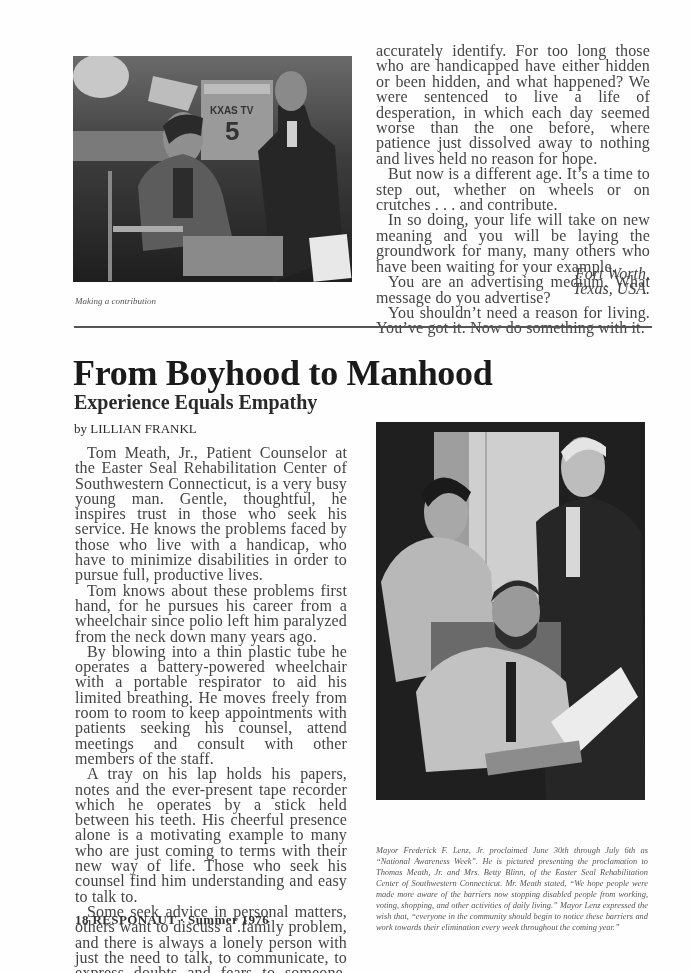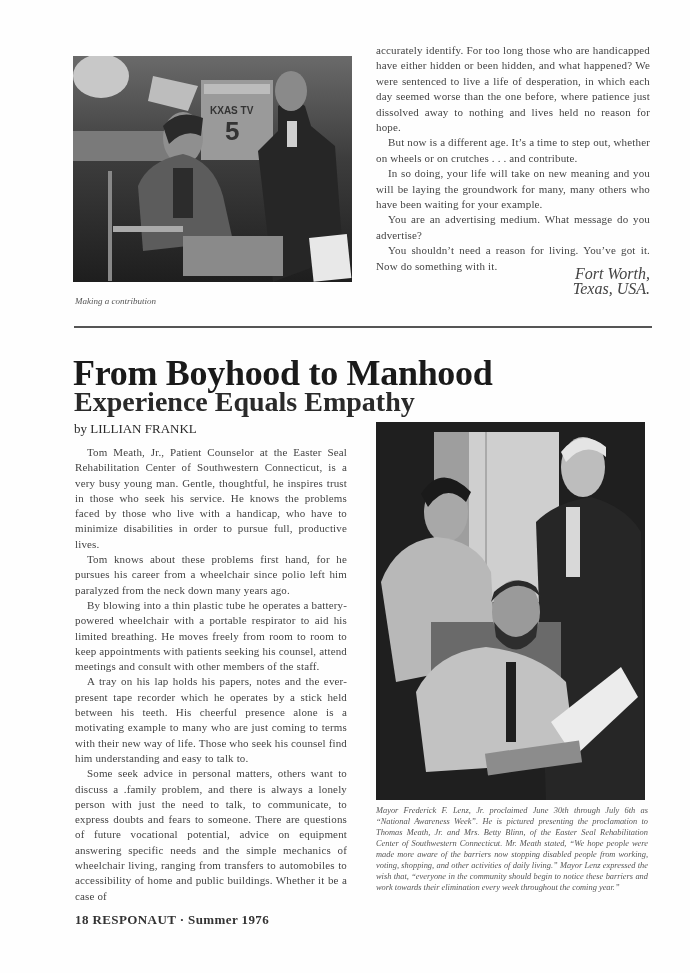--- a/index.html
+++ b/index.html
@@ -1,29 +1,29 @@
 <!DOCTYPE html>
 <html><head>
 <meta charset="utf-8">
 <style>
   html, body { margin:0; padding:0; }
   body { width:690px; height:973px; background:#fefefe; position:relative; overflow:hidden;
          font-family:"Liberation Serif","DejaVu Serif",serif; color:#3a3a3a; }
   .abs { position:absolute; }
   .photo { background:#2a2a2a; overflow:hidden; }
-  .col { font-size:11px; line-height:15.4px; text-align:justify; color:#444; letter-spacing:0.15px; }
+  .col { font-size:16px; line-height:15.4px; text-align:justify; color:#444; letter-spacing:0.15px; }
   .col p { margin:0; text-indent:12px; }
   .col p.noind { text-indent:0; }
   .caption-small { font-style:italic; font-size:9px; color:#555; }
   .sig { font-style:italic; font-size:16px; text-align:right; line-height:15px; color:#444; }
   .rule { height:2px; background:#555; }
   .title { font-weight:bold; font-size:36px; color:#1a1a1a; letter-spacing:-0.3px; line-height:38px; }
-  .subtitle { font-weight:bold; font-size:28px; color:#2a2a2a; line-height:22px; }
+  .subtitle { font-weight:bold; font-size:20px; color:#2a2a2a; line-height:22px; }
   .byline { font-weight:normal; font-size:13px; color:#2a2a2a; }
-  .cap2 { font-style:italic; font-size:8.4px; line-height:11px; color:#555; text-align:justify; }
+  .cap2 { font-style:italic; font-size:8.4px; line-height:11px; color:#555; text-align:justify;margin-top:40px; }
   .footer { font-weight:bold; font-size:13px; color:#333; letter-spacing:0.4px; }
 </style>
 </head>
 <body>
 
 <div class="abs photo" style="left:73px; top:56px; width:279px; height:226px;">
   <svg width="279" height="226" viewBox="0 0 279 226">
     <defs>
       <linearGradient id="bg1" x1="0" y1="0" x2="0" y2="1">
         <stop offset="0" stop-color="#6a6a6a"></stop>

